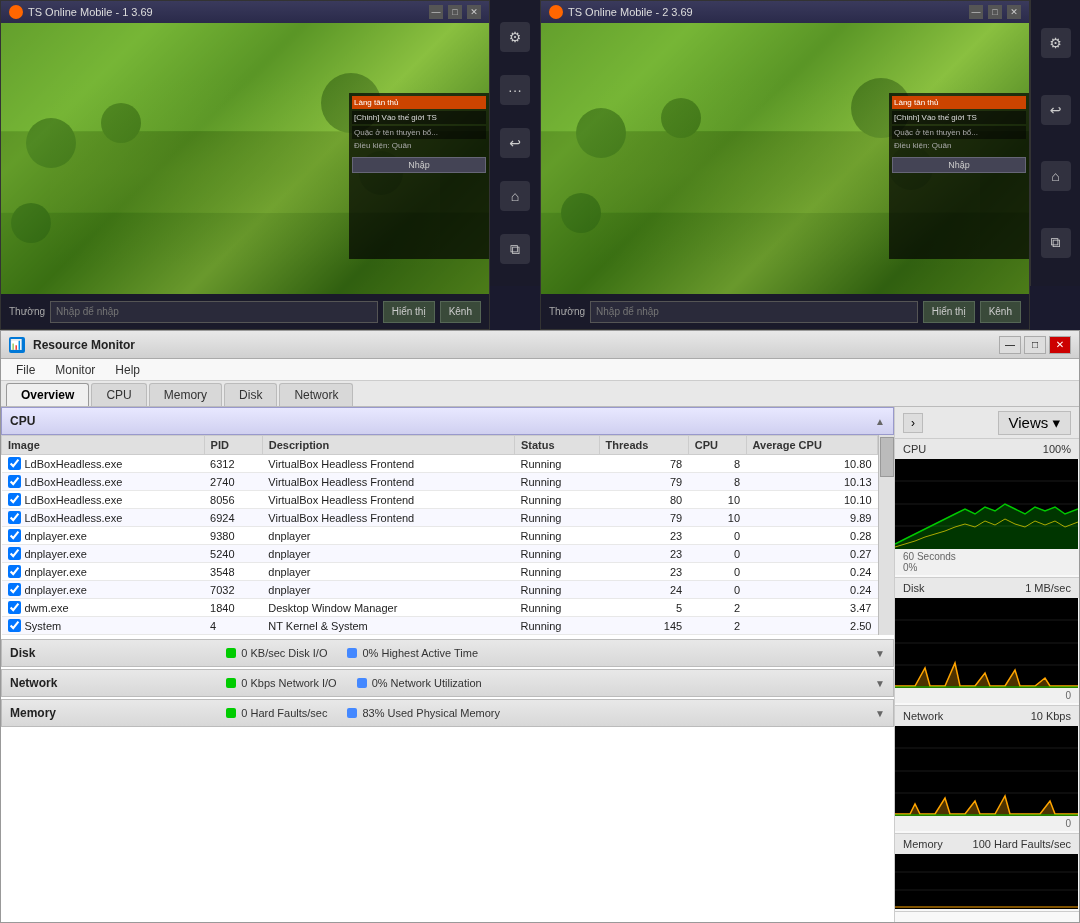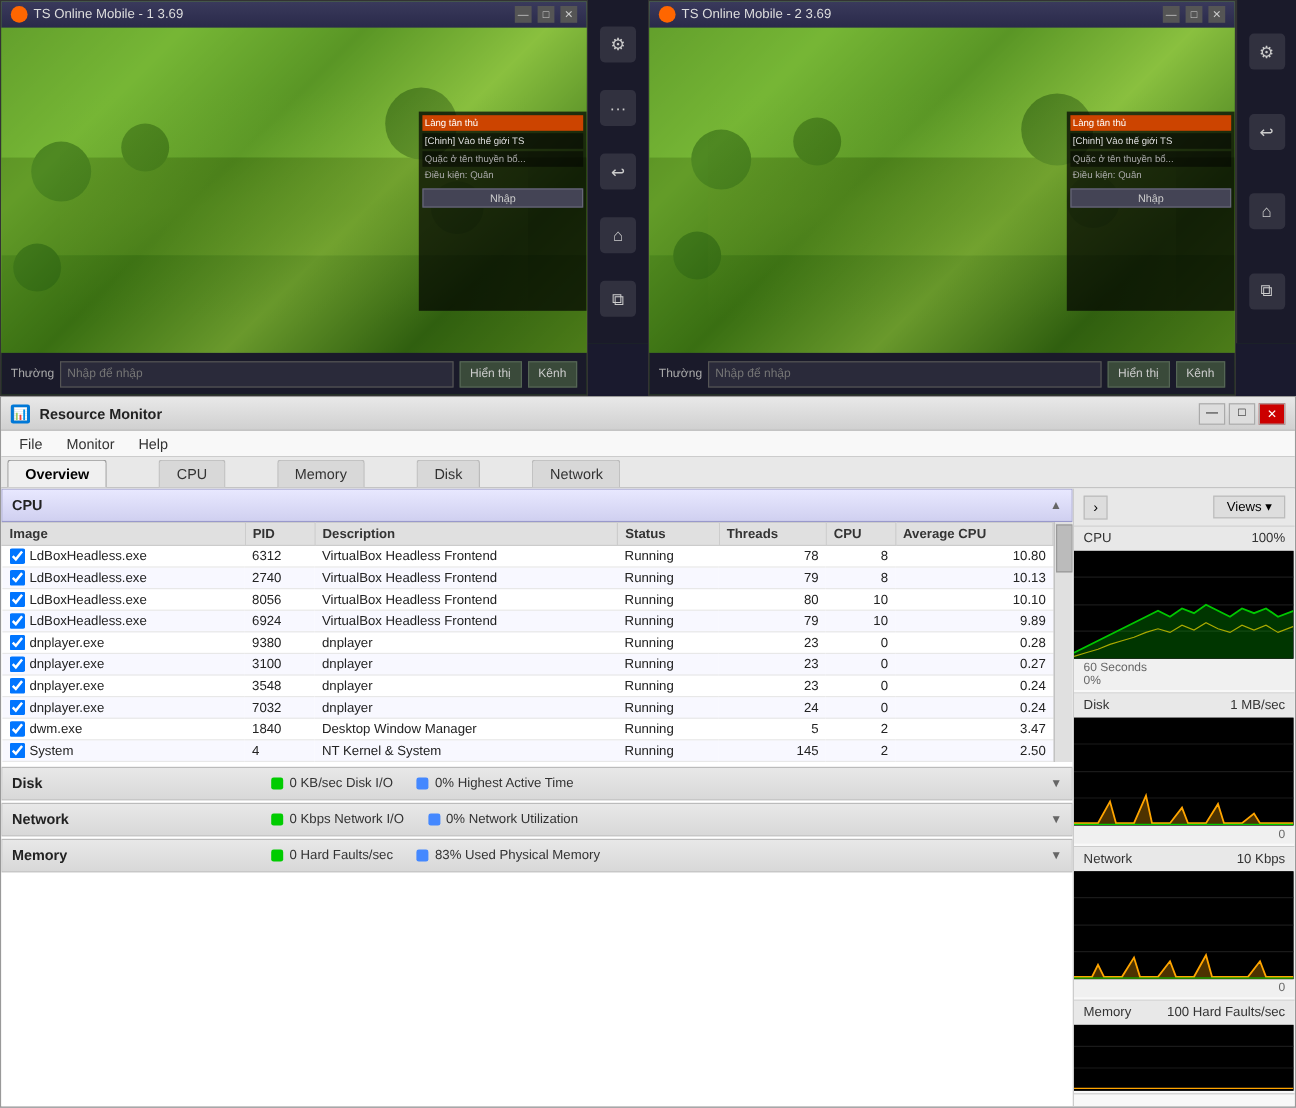--- a/index.html
+++ b/index.html
@@ -187,21 +187,20 @@
       color: #333;
     }
     .rm-tabbar {
       height: 26px;
       background: #e8e8e8;
       border-bottom: 1px solid #bbb;
       display: flex;
       align-items: flex-end;
       padding: 0 5px;
       flex-shrink: 0;
-      gap: 41px;
     }
     .rm-tab {
       padding: 4px 14px;
       border: 1px solid #bbb;
       border-bottom: none;
       background: #d8d8d8;
       cursor: pointer;
       font-size: 12px;
       color: #333;
       margin-right: 2px;
@@ -336,21 +335,21 @@
       cursor: pointer;
       display: flex; align-items: center; justify-content: center;
       font-size: 12px;
     }
     .views-btn {
       margin-left: auto;
       padding: 2px 10px;
       background: #ddd;
       border: 1px solid #bbb;
       cursor: pointer;
-      font-size: 11px;
+      font-size: 15px;
     }
     .graph-section {
       border-bottom: 1px solid #ccc;
       padding-bottom: 2px;
     }
     .graph-label {
       height: 20px;
       background: #e8e8e8;
       display: flex;
       align-items: center;
@@ -578,21 +577,21 @@
     <td style="text-align:right;">0</td>
     <td style="text-align:right;">0.28</td>
   </tr>
               <tr>
     <td>
       <div class="checkbox-cell">
         <input type="checkbox" class="cb" checked="" style="">
         <span>dnplayer.exe</span>
       </div>
     </td>
-    <td>3100</td>
+    <td>5240</td>
     <td>dnplayer</td>
     <td>Running</td>
     <td style="text-align:right;">23</td>
     <td style="text-align:right;">0</td>
     <td style="text-align:right;">0.27</td>
   </tr>
               <tr>
     <td>
       <div class="checkbox-cell">
         <input type="checkbox" class="cb" checked="" style="">

